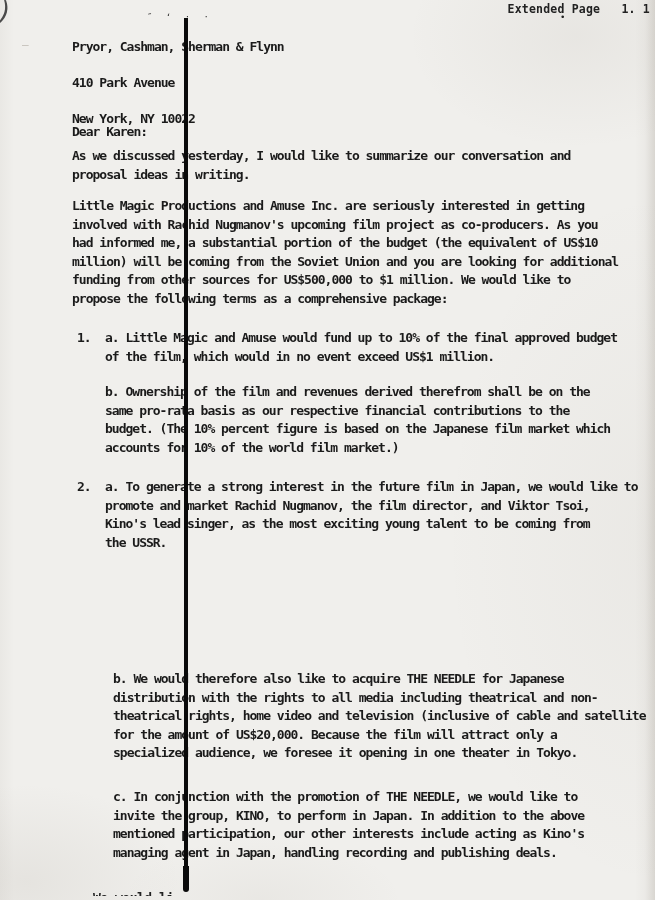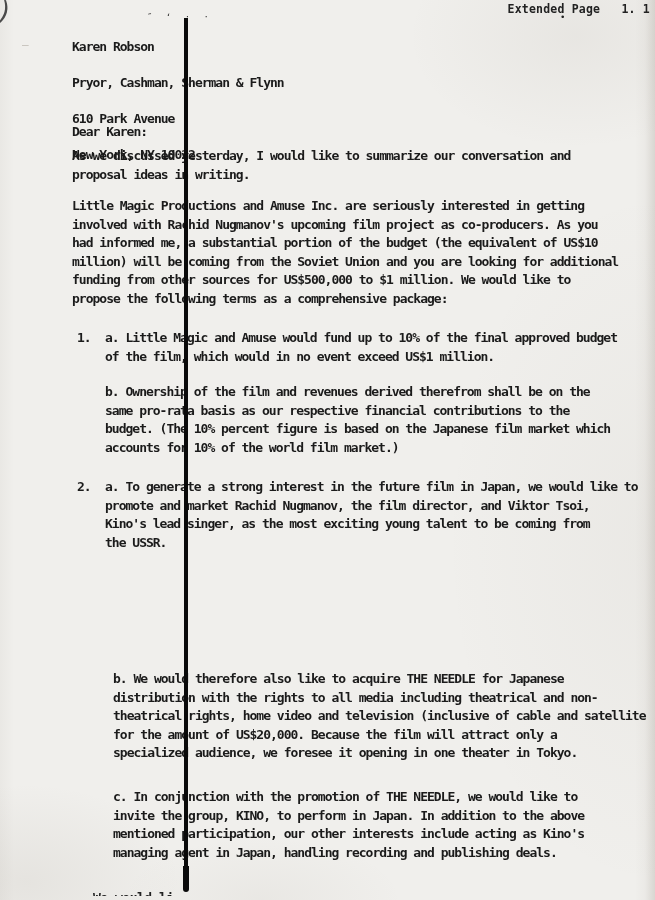--- a/index.html
+++ b/index.html
@@ -97,23 +97,22 @@
 <div class="page">
 
   <div class="hdr">Extended Page   1. 1</div>
   <div class="hdr-dot">•</div>
 
   <div class="corner-stroke">)</div>
   <div class="smudges">″ ʻ · ·</div>
   <div class="faint-dash">—</div>
 
   <div class="t addr" style="left:72px;top:19px;">
-    <div>Karen Robson</div>
     <div>Pryor, Cashman, Sherman &amp; Flynn</div>
-    <div>610 Park Avenue</div>
+    <div>410 Park Avenue</div>
     <div>New York, NY  10022</div>
   </div>
 
   <div class="t" style="left:72px;top:109px;margin-top:14px;">Dear Karen:</div>
 
   <div class="t" style="left:72px;top:147px;">As we discussed yesterday, I would like to summarize our conversation and
 proposal ideas in writing.</div>
 
   <div class="t" style="left:72px;top:197px;">Little Magic Productions and Amuse Inc. are seriously interested in getting
 involved with Rachid Nugmanov's upcoming film project as co-producers.  As you

